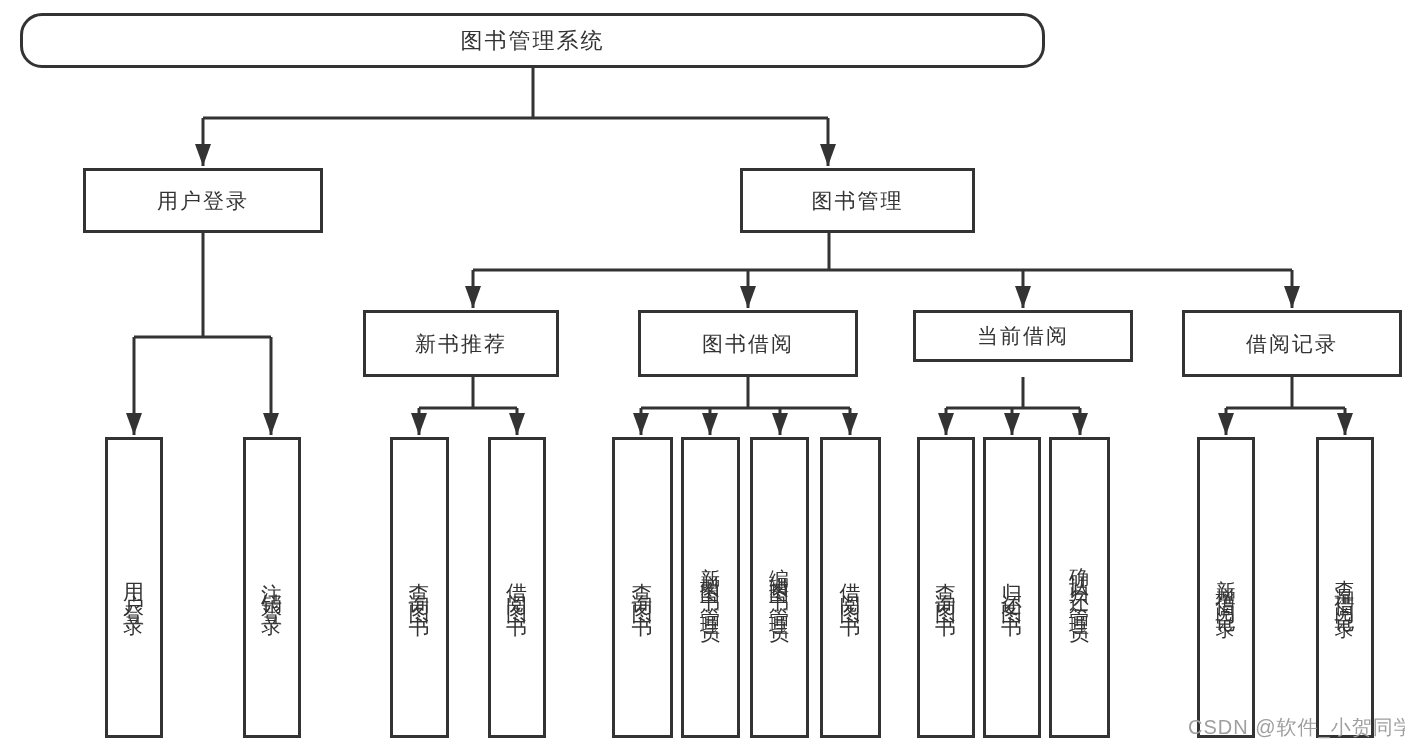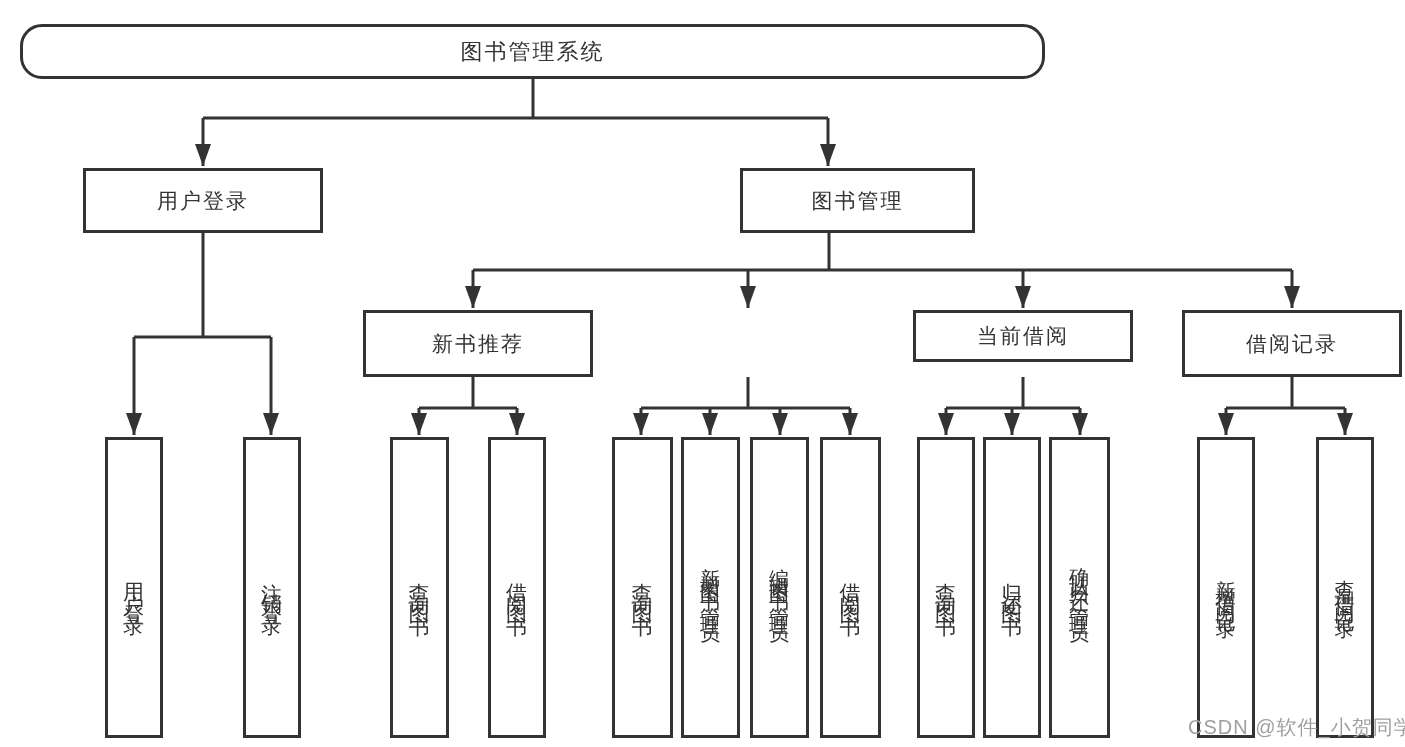--- a/index.html
+++ b/index.html
@@ -73,26 +73,27 @@
       <line x1="946" y1="408" x2="946" y2="435" marker-end="url(#arrow)"></line>
       <line x1="1012" y1="408" x2="1012" y2="435" marker-end="url(#arrow)"></line>
       <line x1="1080" y1="408" x2="1080" y2="435" marker-end="url(#arrow)"></line>
 
       <path d="M1292,377 V408 M1226,408 H1345"></path>
       <line x1="1226" y1="408" x2="1226" y2="435" marker-end="url(#arrow)"></line>
       <line x1="1345" y1="408" x2="1345" y2="435" marker-end="url(#arrow)"></line>
     </g>
   </svg>
 
-  <div class="box root-node" style="left:20px;top:24px;width:1025px;height:55px;border-radius:22px;">图书管理系统</div>
+  <div class="box root-node" style="left:20px;top:13px;width:1025px;height:55px;border-radius:22px;">图书管理系统</div>
 
   <div class="box h-node" style="left:83px;top:168px;width:240px;height:65px;">用户登录</div>
   <div class="box h-node" style="left:712px;top:168px;width:235px;height:65px;margin-left:28px;">图书管理</div>
 
-  <div class="box h-node" style="left:363px;top:310px;width:230px;height:67px;">新书推荐</div>
+  <div class="box h-node" style="left:363px;top:310px;width:196px;height:67px;">新书推荐</div>
+  <div class="box h-node" style="left:638px;top:310px;width:220px;height:67px;">图书借阅</div>
   <div class="box h-node" style="left:913px;top:310px;width:220px;height:52px;">当前借阅</div>
   <div class="box h-node" style="left:1182px;top:310px;width:220px;height:67px;">借阅记录</div>
 
   <div class="box v-node" style="left:105px;top:437px;width:58px;height:301px;">用户登录</div>
   <div class="box v-node" style="left:243px;top:437px;width:58px;height:301px;">注销登录</div>
 
   <div class="box v-node" style="left:390px;top:437px;width:59px;height:301px;">查询图书</div>
   <div class="box v-node" style="left:488px;top:437px;width:58px;height:301px;">借阅图书</div>
 
   <div class="box v-node" style="left:612px;top:437px;width:61px;height:301px;">查询图书</div>

